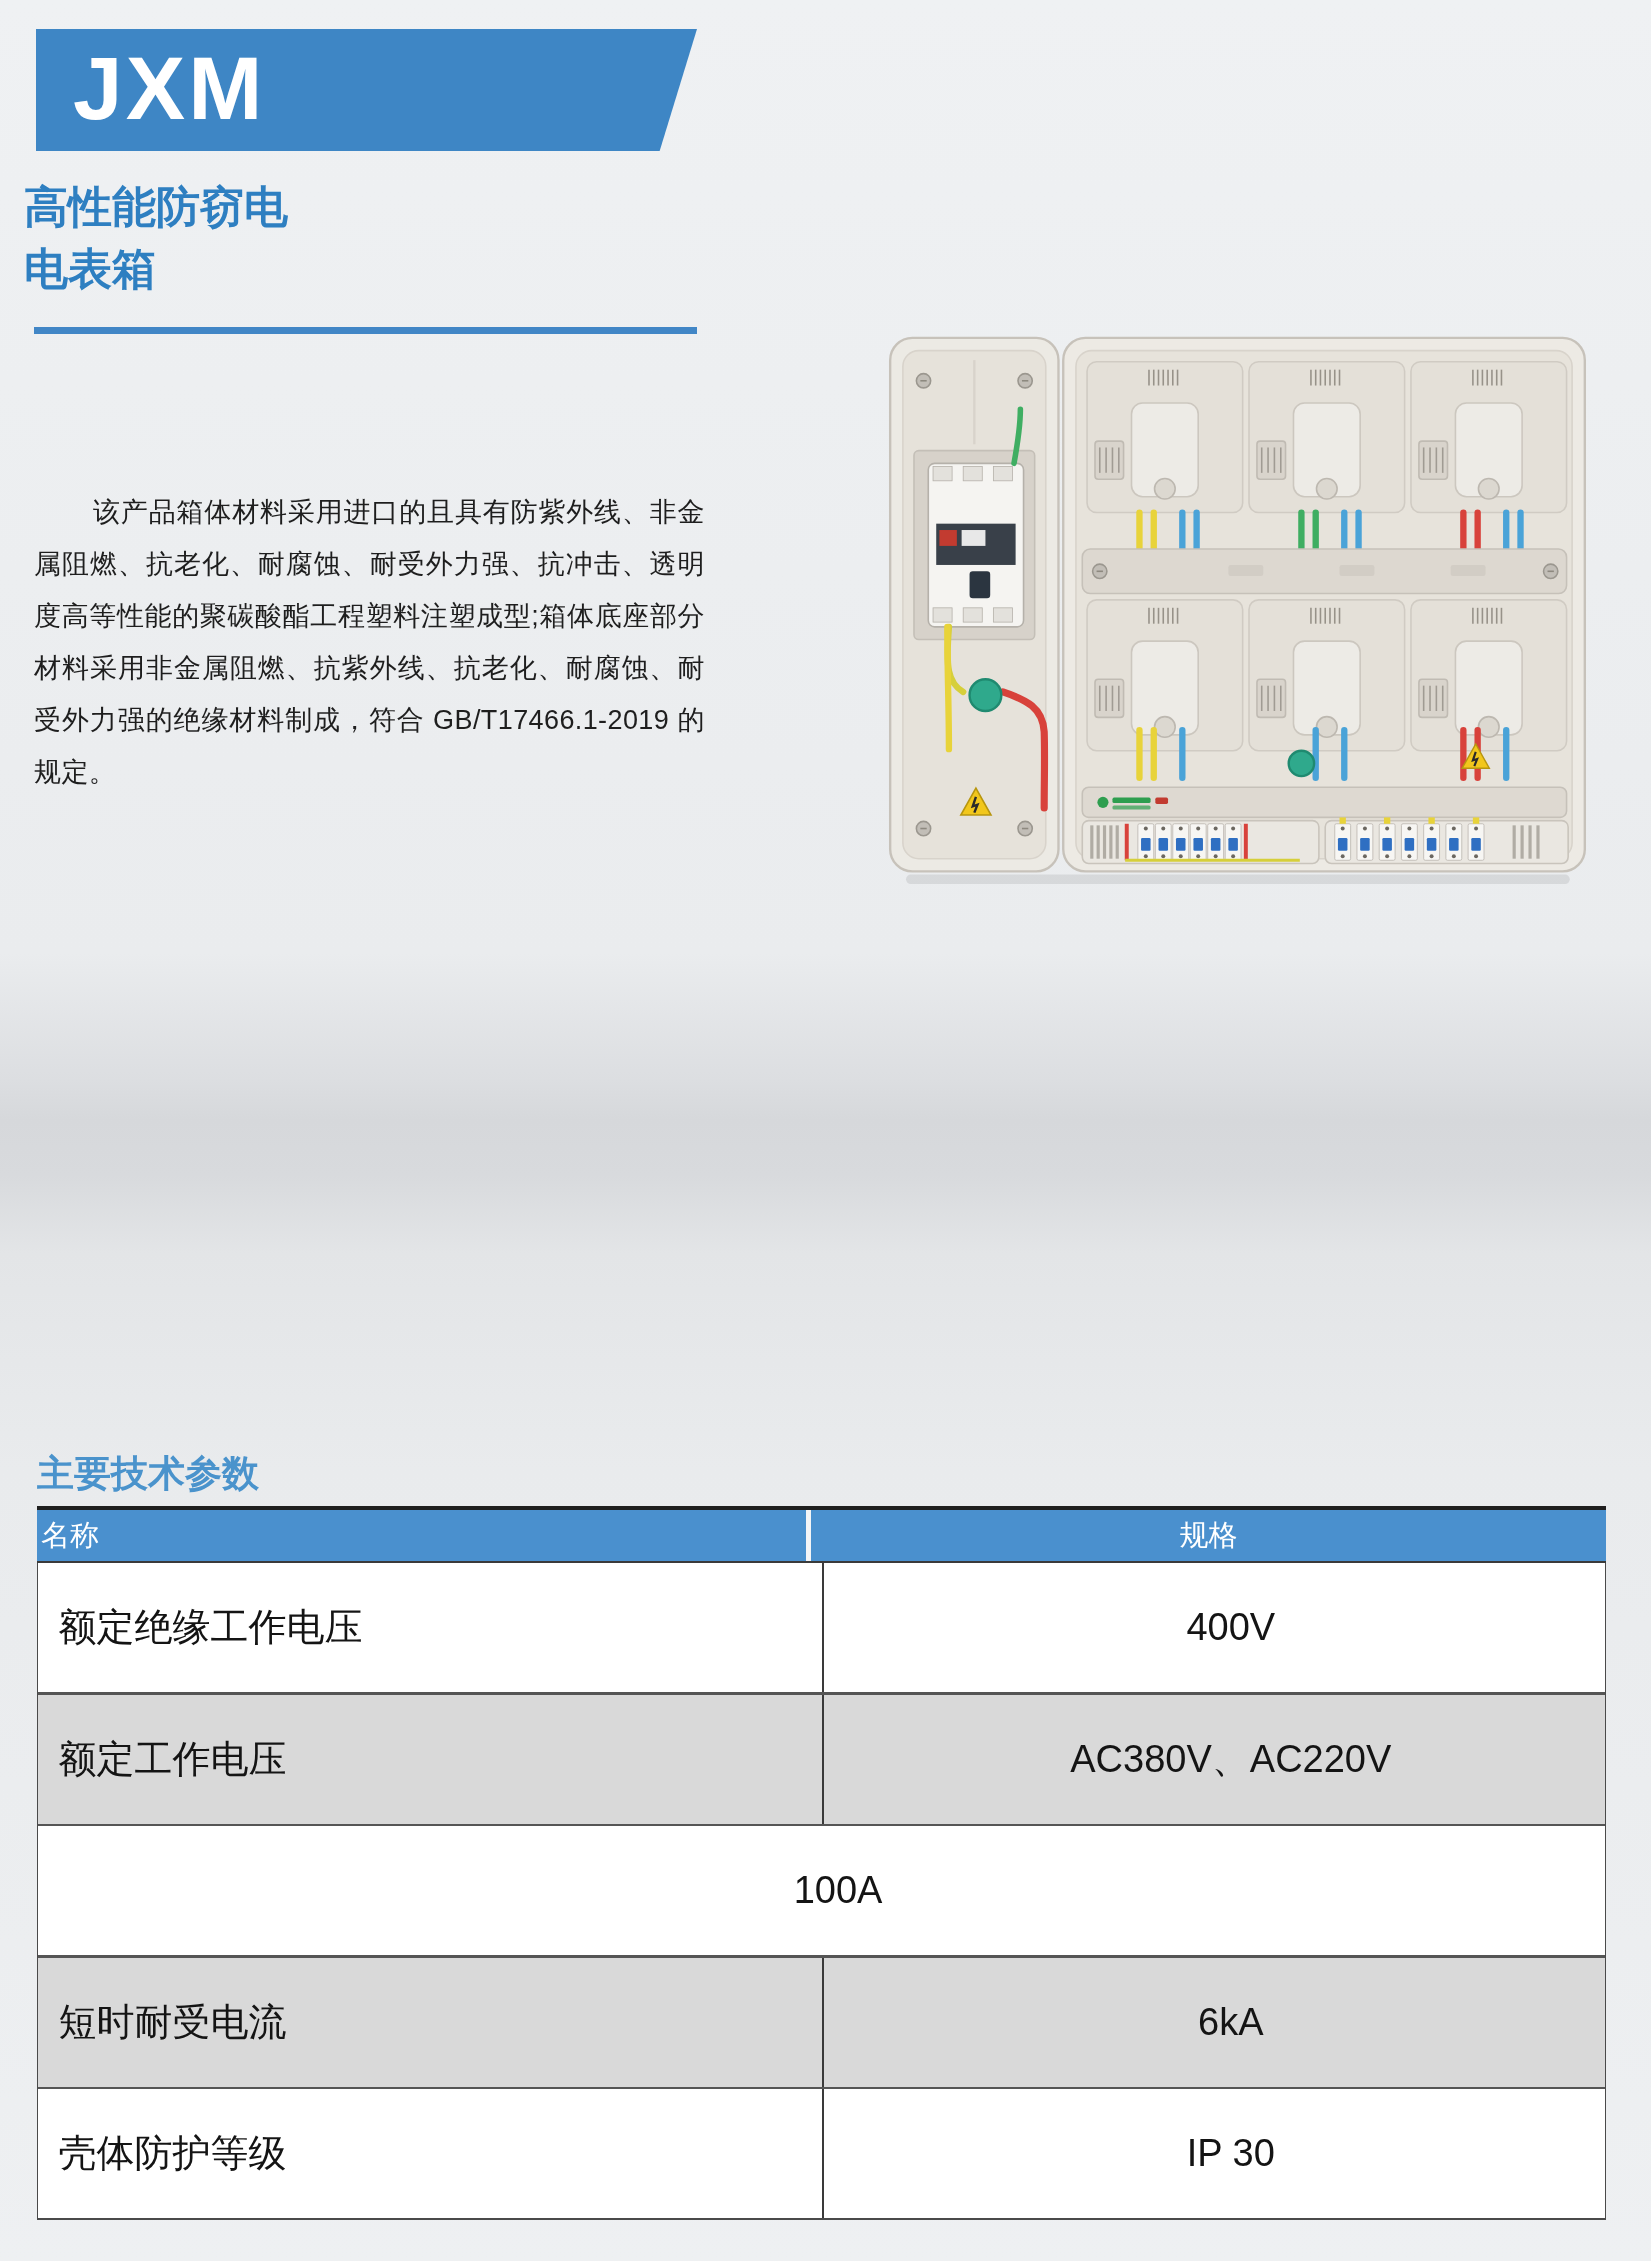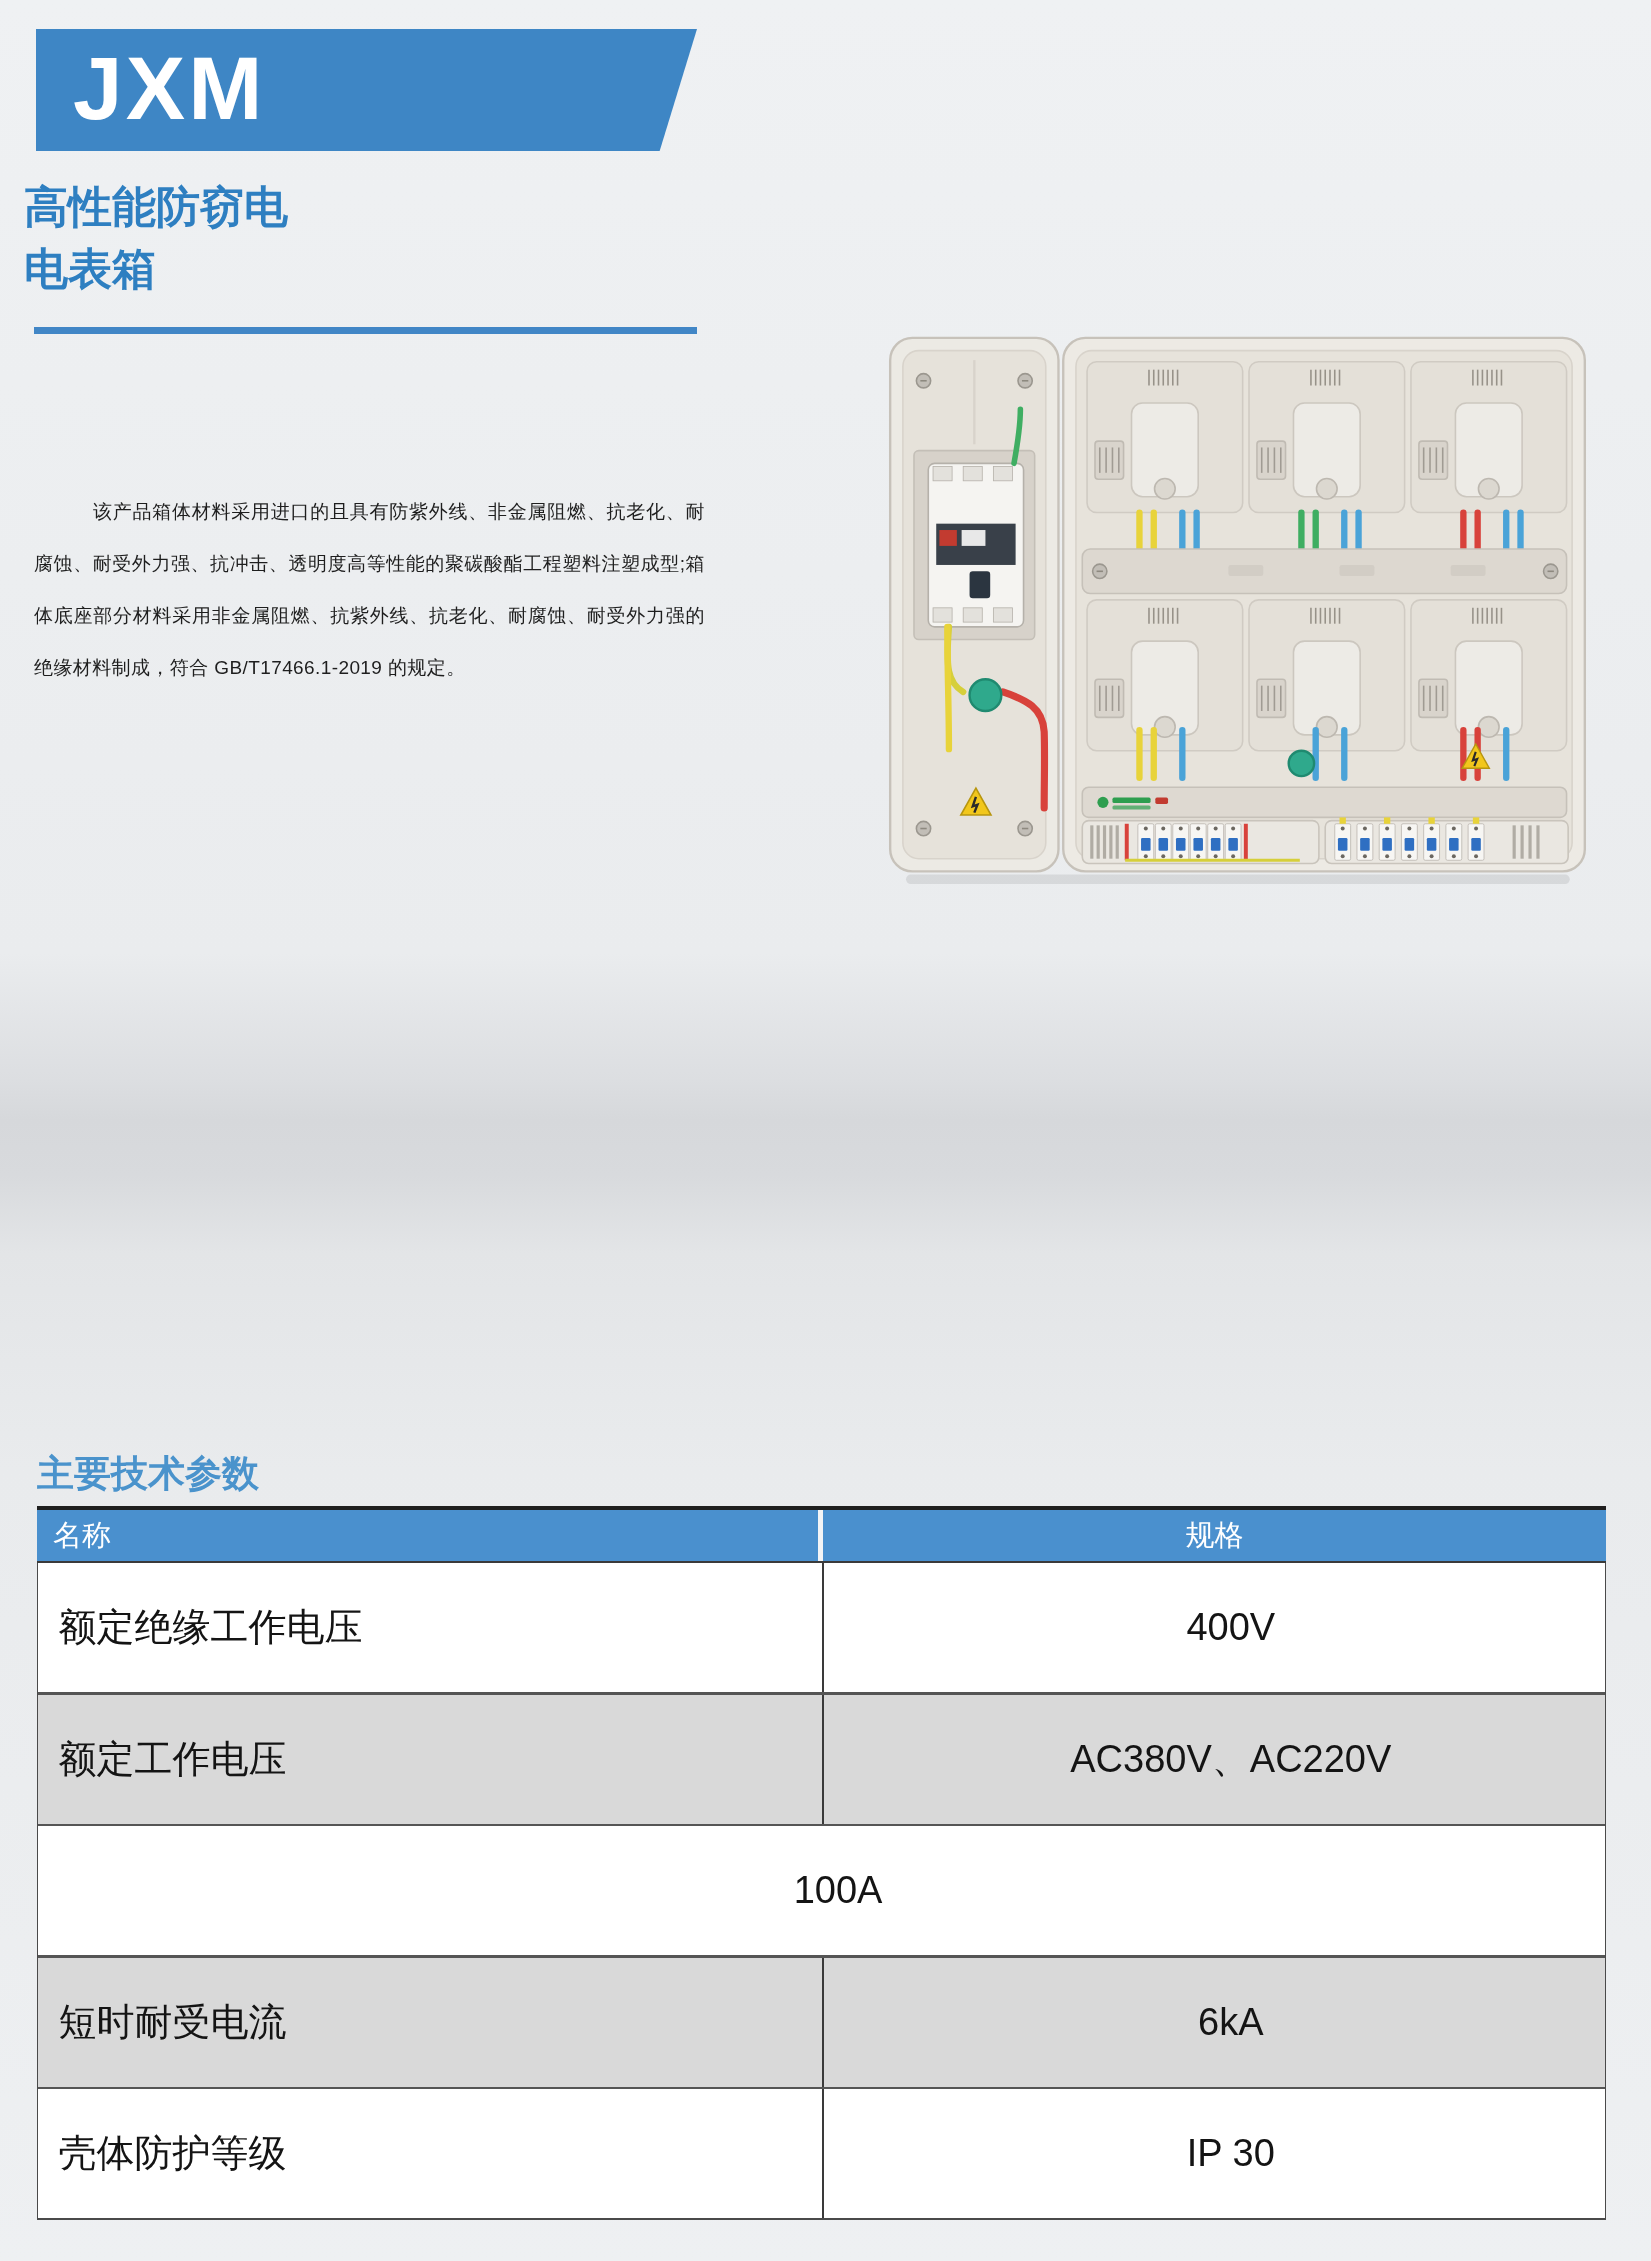--- a/index.html
+++ b/index.html
@@ -34,36 +34,36 @@
     position:absolute;left:24px;top:176px;
     font-size:44px;font-weight:700;color:#2e7fc1;line-height:62px;
   }
   .divider{
     position:absolute;left:34px;top:327px;width:663px;height:7.1px;
     background:#4186c6;
   }
   
   .description{
     position:absolute;left:34px;top:486px;width:671px;
-    font-size:19px;line-height:52px;color:#1e1e1e;
+    font-size:27px;line-height:52px;color:#1e1e1e;
     text-align:justify;text-indent:59px;margin:0;
     letter-spacing:0.4px;
   }
   
   .photo{position:absolute;left:887px;top:333px;width:701px;height:556px;}
   
   .section-title{
     position:absolute;left:37px;top:1451px;
     font-size:37px;font-weight:700;color:#4a93cc;line-height:46px;
   }
   .spec-table{position:absolute;left:37px;top:1506px;width:1569px;}
   .t-topborder{height:4px;background:#1f1f1f;}
   .t-header{display:flex;height:51px;}
   .t-hcell{background:#4a90ce;color:#ffffff;font-size:29px;display:flex;align-items:center;}
-  .t-hcell.left{width:765px;padding-left:16px;font-family:Liberation Mono, monospace;}
+  .t-hcell.left{width:765px;padding-left:4px;font-family:Liberation Mono, monospace;}
   .t-hgap{width:4.8px;background:#f3f4f6;}
   .t-hcell.right{flex:1;justify-content:center;padding-left:0;}
   .t-hdrline{height:2.4px;background:#3a3a3a;}
   .t-body{border-left:1.6px solid #4a4a4a;border-right:1.6px solid #4a4a4a;border-bottom:2.4px solid #4a4a4a;}
   .t-row{display:flex;height:129px;}
   .t-row.odd{background:#ffffff;}
   .t-row.even{background:#d9d9d9;}
   .t-sep{height:2.4px;background:#555555;}
   .t-cell{display:flex;align-items:center;font-size:38px;color:#141414;}
   .t-cell.name{width:763px;padding-left:20.6px;border-right:2.4px solid #3a3a3a;}

